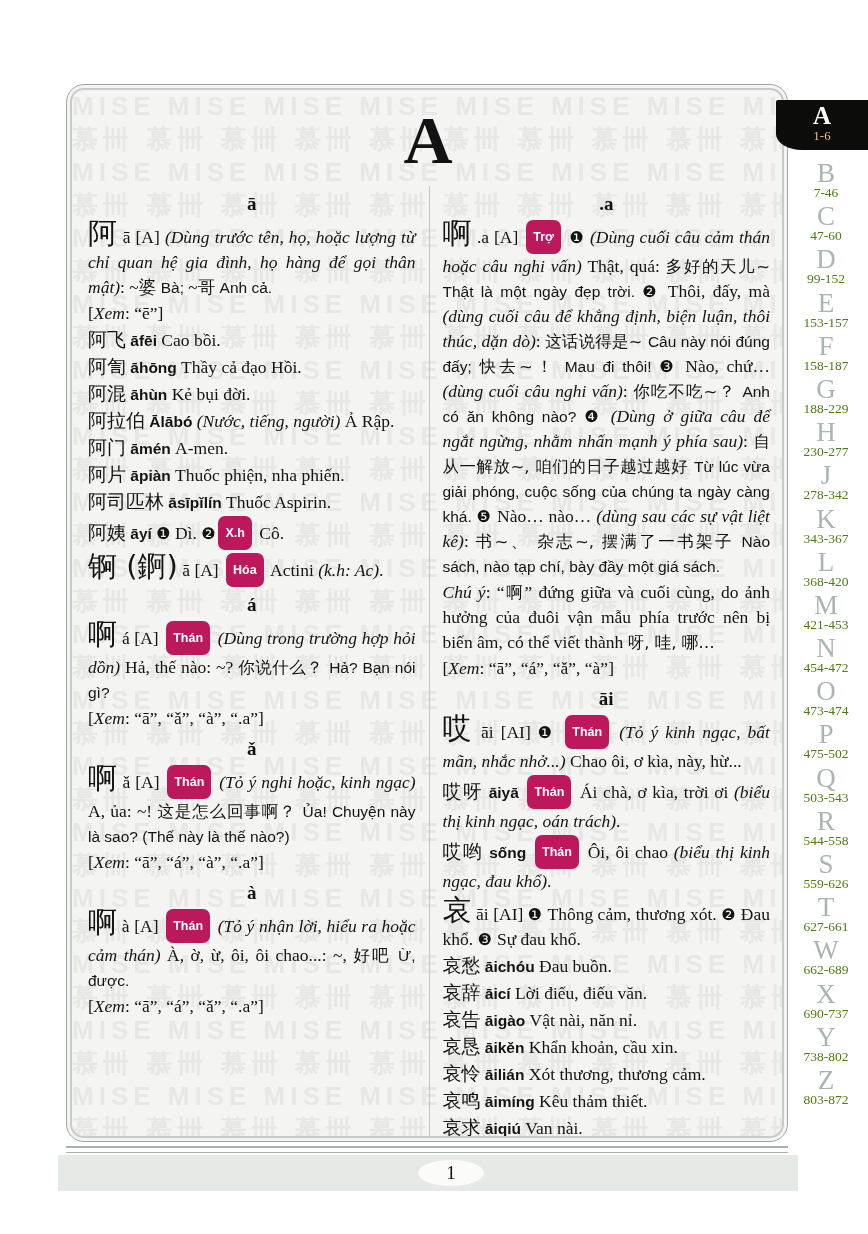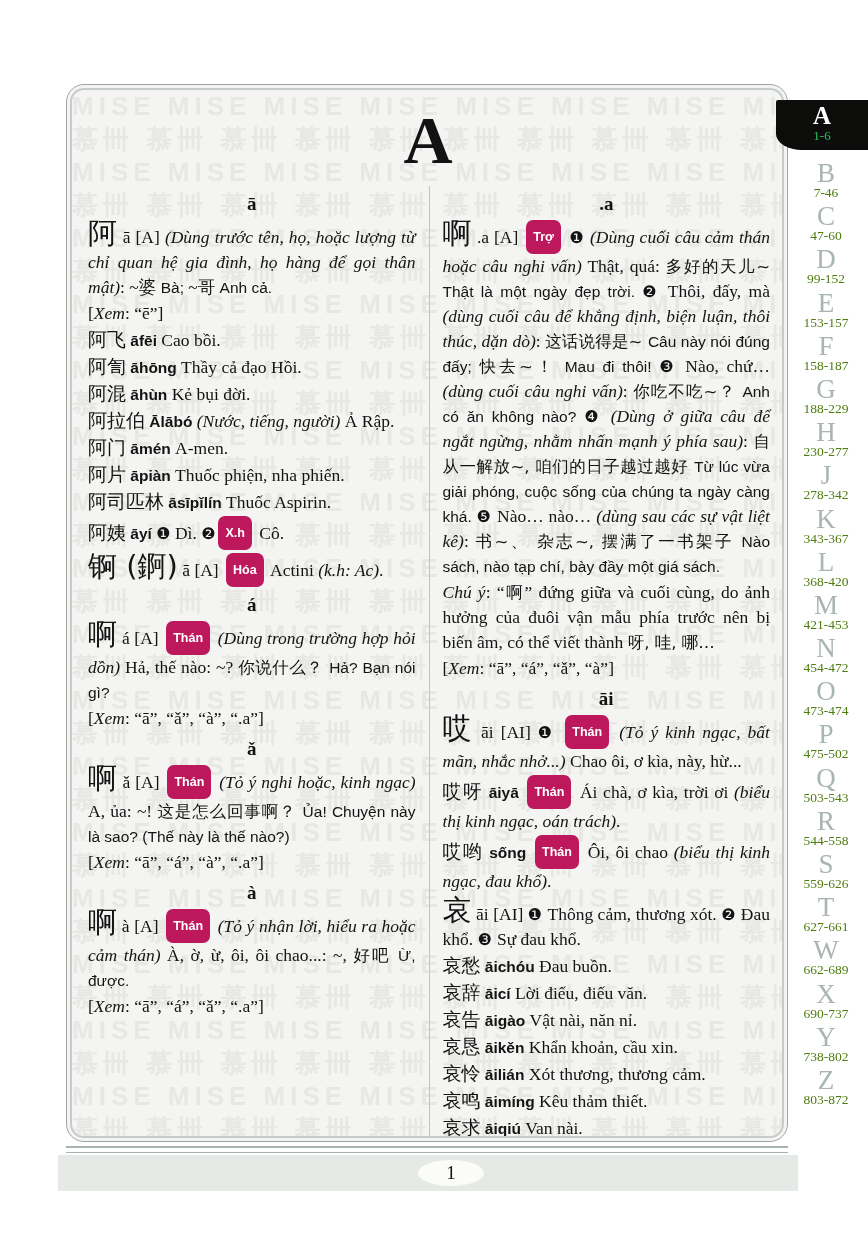--- a/index.html
+++ b/index.html
@@ -57,21 +57,21 @@
     margin:0 3px;
   }
   
   .tab-active{
     position:absolute;right:0;top:100px;width:92px;height:50px;
     background:#0c0c0b;color:#fff;text-align:center;z-index:3;
     border-radius:2px 0 0 26px / 2px 0 0 16px;
     padding-top:3px;box-sizing:border-box;
   }
   .tab-active .side-letter{color:#fff;font-size:25px;line-height:26px;}
-  .tab-active .side-range{color:#22c55e;font-size:13px;line-height:14px;}
+  .tab-active .side-range{color:#fdba74;font-size:13px;line-height:14px;}
   .sidebar{
     position:absolute;right:0;top:160px;width:84px;text-align:center;z-index:2;
   }
   .side-item{margin-bottom:3.2px;}
   .side-letter{
     display:block;font-size:27px;line-height:26px;color:#a9b5b0;
     font-family:"Liberation Serif","DejaVu Serif",serif;
   }
   .side-range{
     display:block;font-size:13.5px;line-height:14px;color:#4d7c0f;

